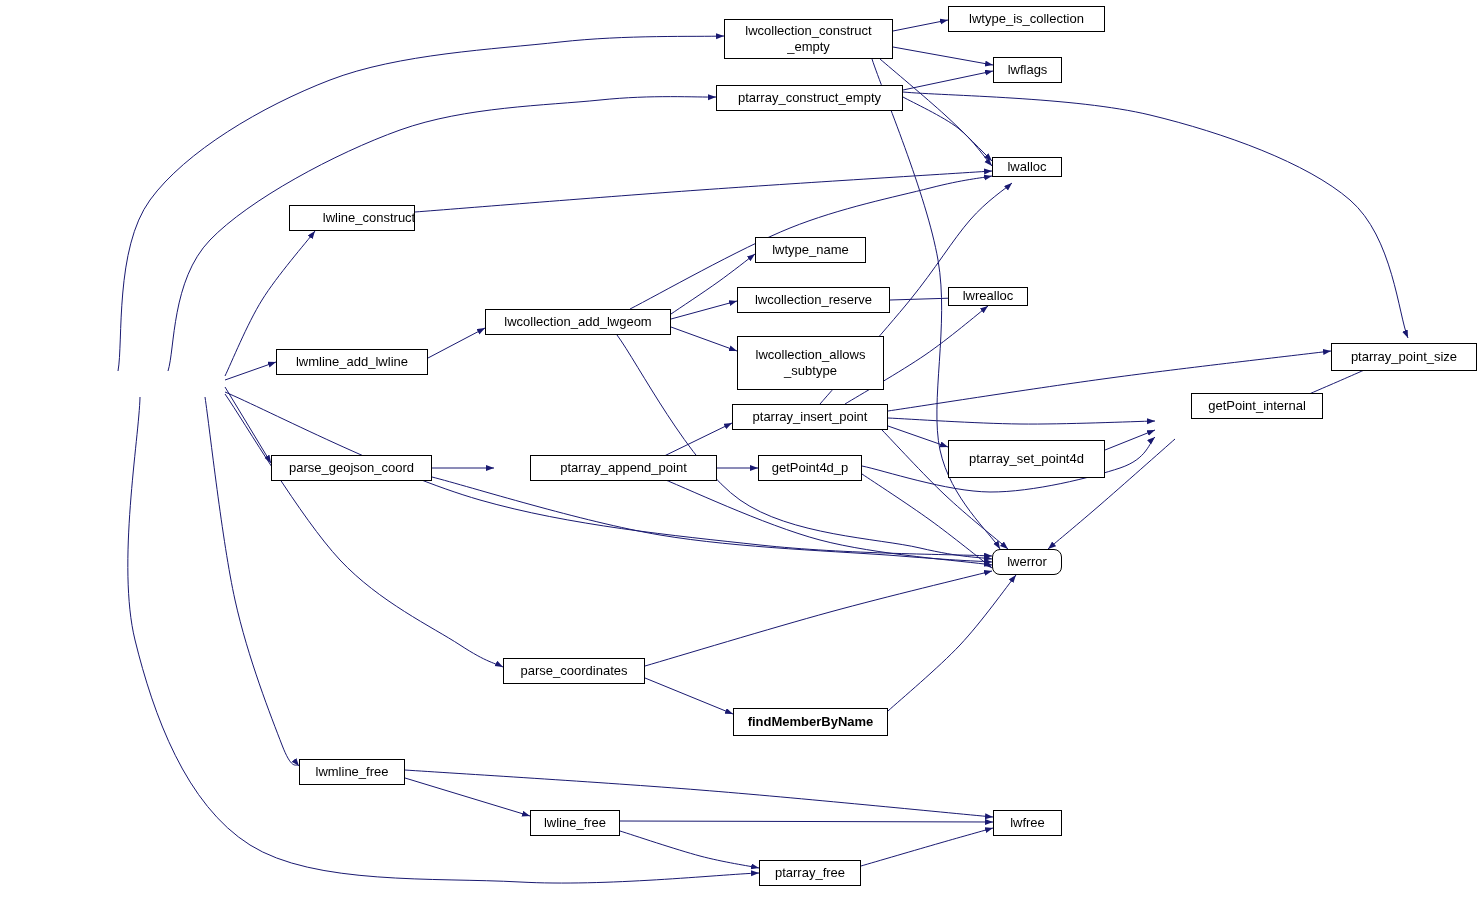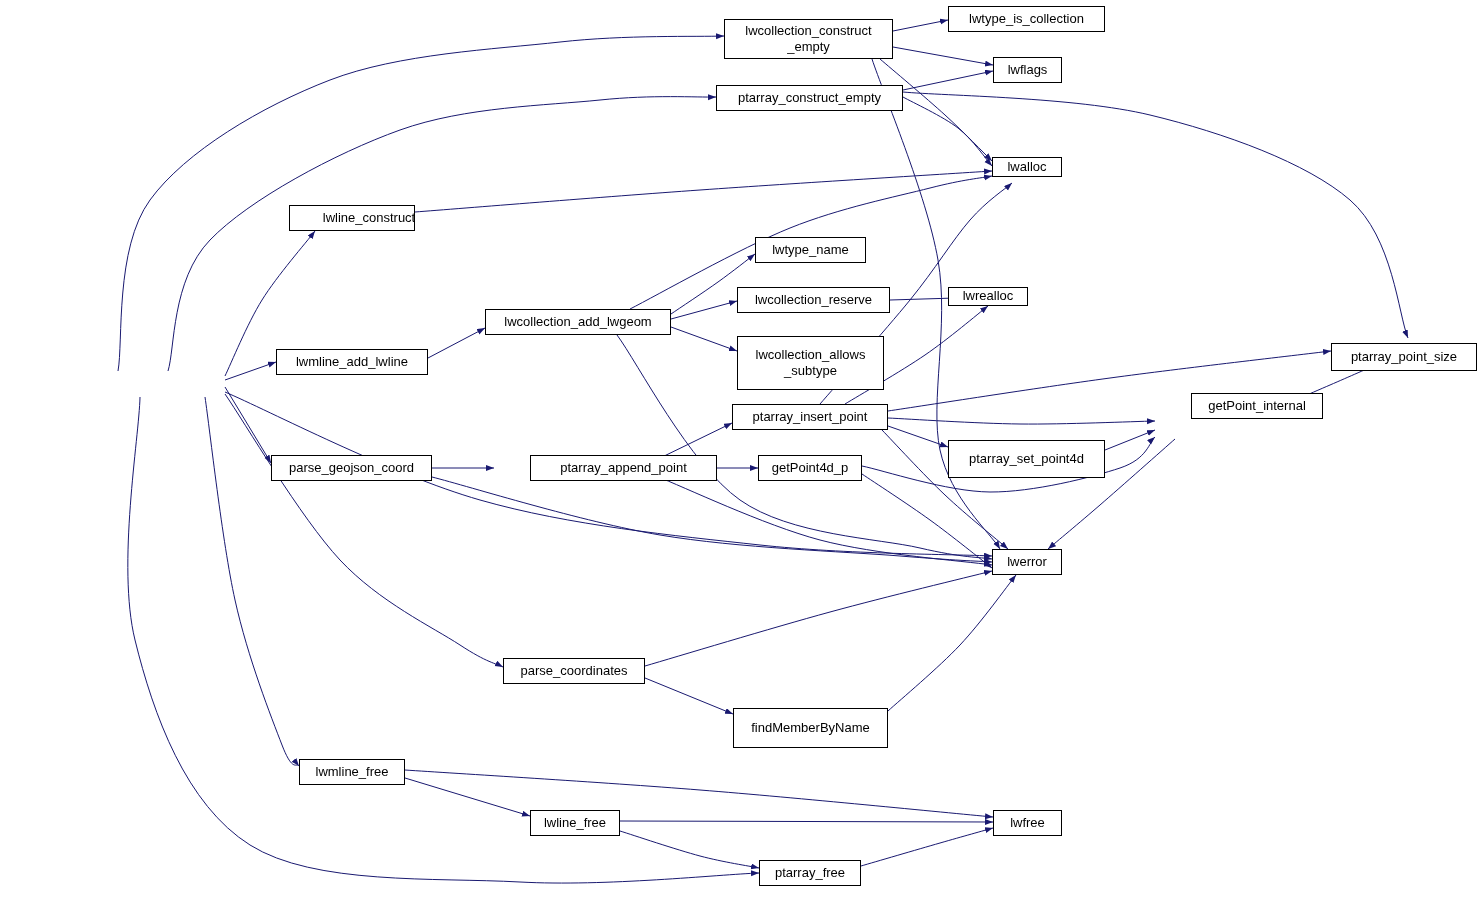--- a/index.html
+++ b/index.html
@@ -103,20 +103,20 @@
     <div class="node" style="left: 737px; top: 336px; width: 147px; height: 54px;">lwcollection_allows
 _subtype</div>
     <div class="node" style="left: 276px; top: 349px; width: 152px; height: 26px;">lwmline_add_lwline</div>
     <div class="node" style="left: 1331px; top: 343px; width: 146px; height: 28px;">ptarray_point_size</div>
     <div class="node" style="left: 732px; top: 404px; width: 156px; height: 26px;">ptarray_insert_point</div>
     <div class="node" style="left: 1155px; top: 393px; width: 132px; height: 26px; margin-left: 36px;">getPoint_internal</div>
     <div class="node" style="left: 948px; top: 440px; width: 157px; height: 38px;">ptarray_set_point4d</div>
     <div class="node" style="left: 271px; top: 455px; width: 161px; height: 26px;">parse_geojson_coord</div>
     <div class="node" style="left: 494px; top: 455px; width: 187px; height: 26px; margin-left: 36px;">ptarray_append_point</div>
     <div class="node" style="left: 758px; top: 455px; width: 104px; height: 26px;">getPoint4d_p</div>
-    <div class="node" style="left: 992px; top: 549px; width: 70px; height: 26px;">lwerror</div>
+    <div class="node" style="left: 992px; top: 549px; width: 70px; height: 26px; border-radius: 8px;">lwerror</div>
     <div class="node" style="left: 503px; top: 658px; width: 142px; height: 26px;">parse_coordinates</div>
-    <div class="node" style="left: 733px; top: 708px; width: 155px; height: 40px;">findMemberByName</div>
+    <div class="node" style="left: 733px; top: 708px; width: 155px; height: 28px; font-weight: bold;">findMemberByName</div>
     <div class="node" style="left: 299px; top: 759px; width: 106px; height: 26px;">lwmline_free</div>
     <div class="node" style="left: 530px; top: 810px; width: 90px; height: 26px;">lwline_free</div>
     <div class="node" style="left: 993px; top: 810px; width: 69px; height: 26px;">lwfree</div>
     <div class="node" style="left: 759px; top: 860px; width: 102px; height: 26px;">ptarray_free</div>
   </div>
 
 </body></html>

